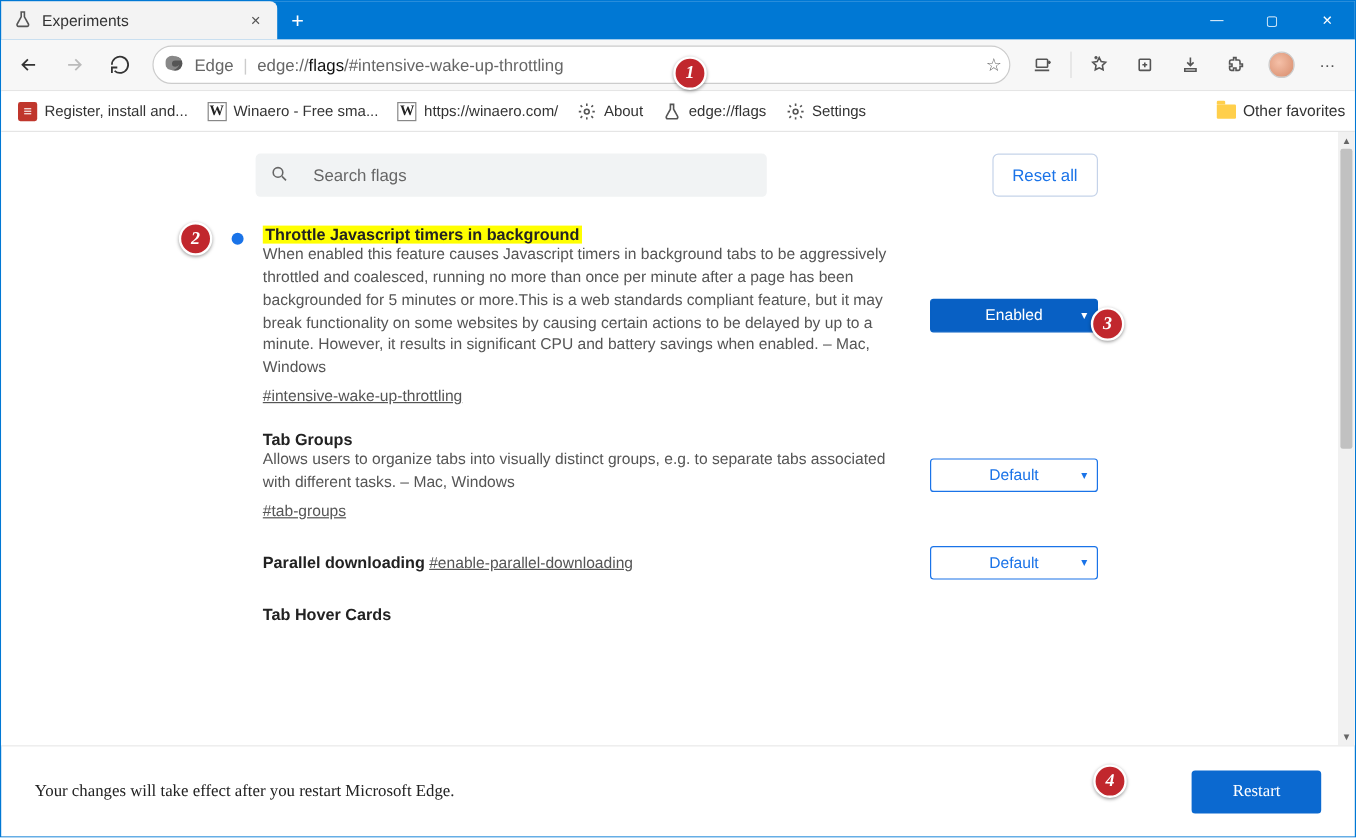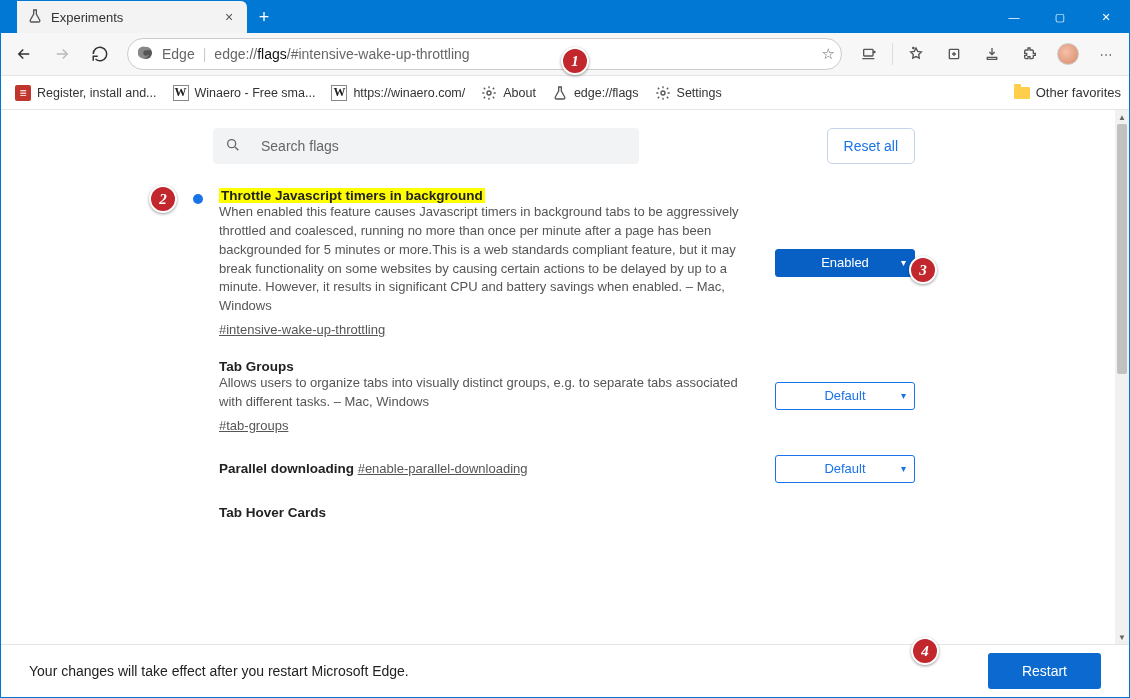--- a/index.html
+++ b/index.html
@@ -1,18 +1,18 @@
 <!DOCTYPE html>
 <html><head>
 <meta charset="utf-8">
 <style>
   * { box-sizing: border-box; margin: 0; padding: 0; }
   html, body { width: 1130px; height: 698px; overflow: hidden; font-family: "Segoe UI", Arial, sans-serif; font-size: 13px; color: #333; }
   .window { width: 1130px; height: 698px; display: flex; flex-direction: column; border: 1px solid #0078d4; background: #fff; position: relative; }
-  .titlebar { height: 32px; background: #0078d4; display: flex; align-items: stretch; color: #fff; padding-left: 16px; }
+  .titlebar { height: 32px; background: #0078d4; display: flex; align-items: stretch; color: #fff; }
   .tab { width: 230px; background: #f3f3f3; color: #333; display: flex; align-items: center; gap: 8px; padding: 0 10px; position: relative; border-top-right-radius: 6px; }
   .tab .close { margin-left: auto; width: 16px; height: 16px; display: flex; align-items: center; justify-content: center; font-size: 14px; color: #555; }
   .newtab { width: 34px; display: flex; align-items: center; justify-content: center; font-size: 18px; }
   .wincontrols { margin-left: auto; display: flex; }
   .wincontrols div { width: 46px; display: flex; align-items: center; justify-content: center; font-size: 11px; }
   .toolbar { height: 43px; background: #f7f7f7; display: flex; align-items: center; padding: 12px 6px; gap: 4px; border-bottom: 1px solid #e5e5e5; }
   .navbtn { width: 34px; height: 32px; display: flex; align-items: center; justify-content: center; border-radius: 4px; color: #555; }
   .navbtn.disabled { color: #bbb; }
   .omnibox { flex: 1; height: 32px; background: #fff; border: 1px solid #ccc; border-radius: 16px; display: flex; align-items: center; padding: 0 6px 0 10px; gap: 8px; margin: 0 6px; }
   .omnibox .label { color: #666; font-size: 14px; }
@@ -46,21 +46,21 @@
   .flag.modified .dot { visibility: visible; }
   .flag .body { flex: 1; max-width: 540px; }
   .flag .title { font-size: 13.5px; color: #222; font-weight: 560; margin-bottom: 6px; display: inline; }
   .flag .title.hl { background: #ffff00; padding: 0 2px; }
   .flag .desc { font-size: 13px; color: #555; line-height: 1.45; }
   .flag .anchor { font-size: 13px; color: #555; text-decoration: underline; margin-top: 6px; display: inline-block; }
   .flag .ctrl { margin-left: auto; align-self: center; position: relative; text-align: right; }
   .select { width: 140px; height: 28px; border: 1px solid #1a73e8; background: #fff; color: #1a73e8; border-radius: 3px; display: flex; align-items: center; justify-content: center; font-size: 13px; position: relative; }
   .select .chev { position: absolute; right: 8px; font-size: 10px; }
   .select.filled { background: #0860c4; color: #fff; border-color: #0860c4; }
-  .footer { height: 53px; border-top: 1px solid #e5e5e5; display: flex; align-items: center; padding: 0 28px; }
+  .footer { height: 76px; border-top: 1px solid #e5e5e5; display: flex; align-items: center; padding: 0 28px; font-family: Liberation Serif, serif; }
   .footer .msg { font-size: 14px; color: #222; }
   .footer .restart { margin-left: auto; background: #0b69d0; color: #fff; height: 36px; padding: 0 34px; border-radius: 3px; display: flex; align-items: center; font-size: 14px; }
   .callout { position: absolute; width: 28px; height: 28px; border-radius: 50%; background: #c1272d; color: #fff; display: flex; align-items: center; justify-content: center; font-size: 15px; font-weight: bold; font-style: italic; font-family: Georgia, serif; border: 2px solid #fff; box-shadow: 0 1px 3px rgba(0,0,0,0.4); z-index: 50; }
   
   .sicon { width: 16px; height: 16px; display: inline-block; }
 </style>
 </head>
 <body>
 
 <div class="window">

